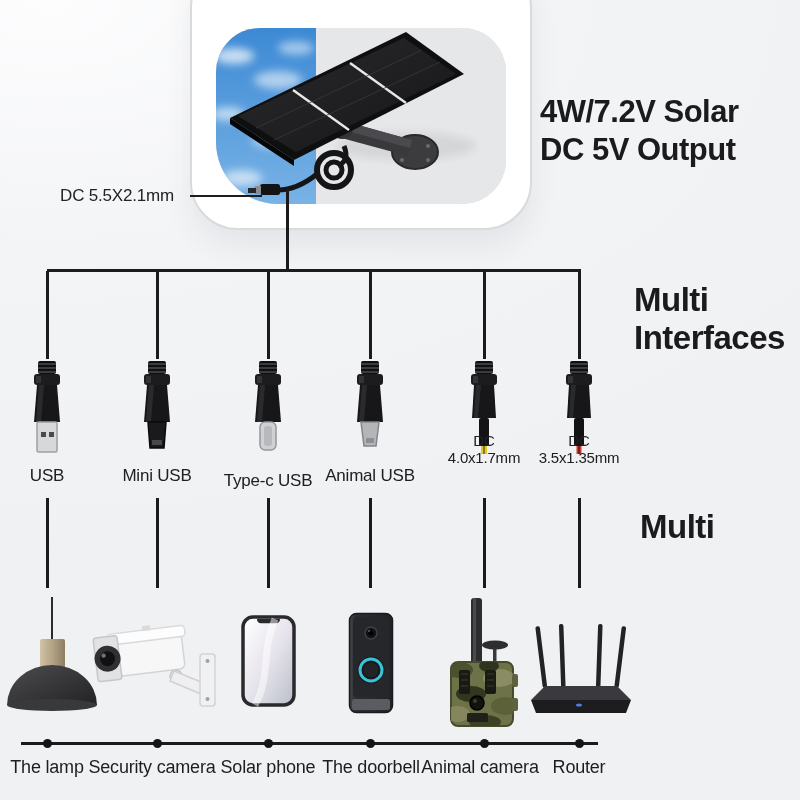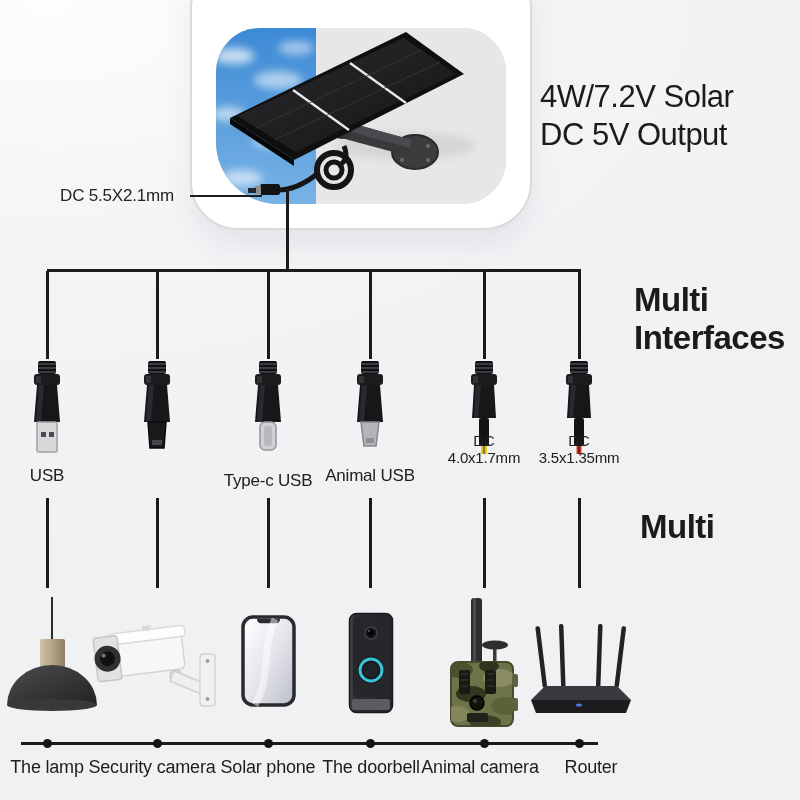--- a/index.html
+++ b/index.html
@@ -15,21 +15,21 @@
     left:190px; top:-40px; width:338px; height:266px;
     background:#ffffff; border:2px solid #d9dadc; border-radius:48px;
     box-shadow:0 16px 28px rgba(60,64,72,.08);
   }
   .hero-photo{
     position:absolute; left:24px; top:66px; width:290px; height:176px;
     border-radius:44px 44px 44px 62px; overflow:hidden; background:#e3e4e6;
   }
   .hero-photo svg{display:block;}
   
-  .headline{left:540px; top:78px; font-size:31px; line-height:38px; font-weight:400; letter-spacing:-.5px; color:#1b1b1d;}
+  .headline{left:540px; top:93px; font-size:31px; line-height:38px; font-weight:700; letter-spacing:-.5px; color:#1b1b1d;}
   
   .callout-label{left:48px; top:186px; width:138px; text-align:center; font-size:17px; color:#232325; letter-spacing:-.2px;}
   .callout-line{left:190px; top:195px; width:72px; height:2px; background:#1d1d1f;}
   
   .line{background:#1b1b1d;}
   .stem{left:286px; top:189px; width:3px; height:82px;}
   .tree-h{left:47px; top:269px; width:534px; height:3px;}
   .drop{width:3px; height:88px; top:271px;}
   .drop2{width:3px; height:90px; top:498px;}
   
@@ -221,20 +221,21 @@
       <rect x="11" y="16" width="5" height="7" fill="#333337"></rect>
       <polygon points="12,25 32,25 34,58 10,58" fill="#17171a"></polygon>
       <polygon points="14,25 19,25 16,58 12,58" fill="#2a2a2e"></polygon>
       <rect x="17" y="58" width="10" height="28" rx="2" fill="#131315"></rect>
       <rect x="19.5" y="86" width="5" height="8" fill="#cd3a2b"></rect>
       <rect x="21" y="86" width="2" height="8" fill="#7e1f15"></rect>
     </svg>
   </div>
 
   <div class="abs conn-label" style="left:-18px">USB</div>
+  <div class="abs conn-label" style="left:92px">Mini USB</div>
   <div class="abs conn-label" style="left:203px; top:471px">Type-c USB</div>
   <div class="abs conn-label" style="left:305px">Animal USB</div>
   <div class="abs conn-label-2line" style="left:419px">
     <div>DC</div>
     <div>4.0x1.7mm</div>
   </div>
   <div class="abs conn-label-2line" style="left:514px">
     <div>DC</div>
     <div>3.5x1.35mm</div>
   </div>
@@ -389,15 +390,15 @@
   <div class="abs dot" style="left:264px"></div>
   <div class="abs dot" style="left:366px"></div>
   <div class="abs dot" style="left:480px"></div>
   <div class="abs dot" style="left:575px"></div>
 
   <div class="abs dev-label" style="left:-28px">The lamp</div>
   <div class="abs dev-label" style="left:77px">Security camera</div>
   <div class="abs dev-label" style="left:193px">Solar phone</div>
   <div class="abs dev-label" style="left:296px">The doorbell</div>
   <div class="abs dev-label" style="left:405px">Animal camera</div>
-  <div class="abs dev-label" style="left:516px">Router</div>
+  <div class="abs dev-label" style="left:504px">Router</div>
 
 </div>
 
 </body></html>

